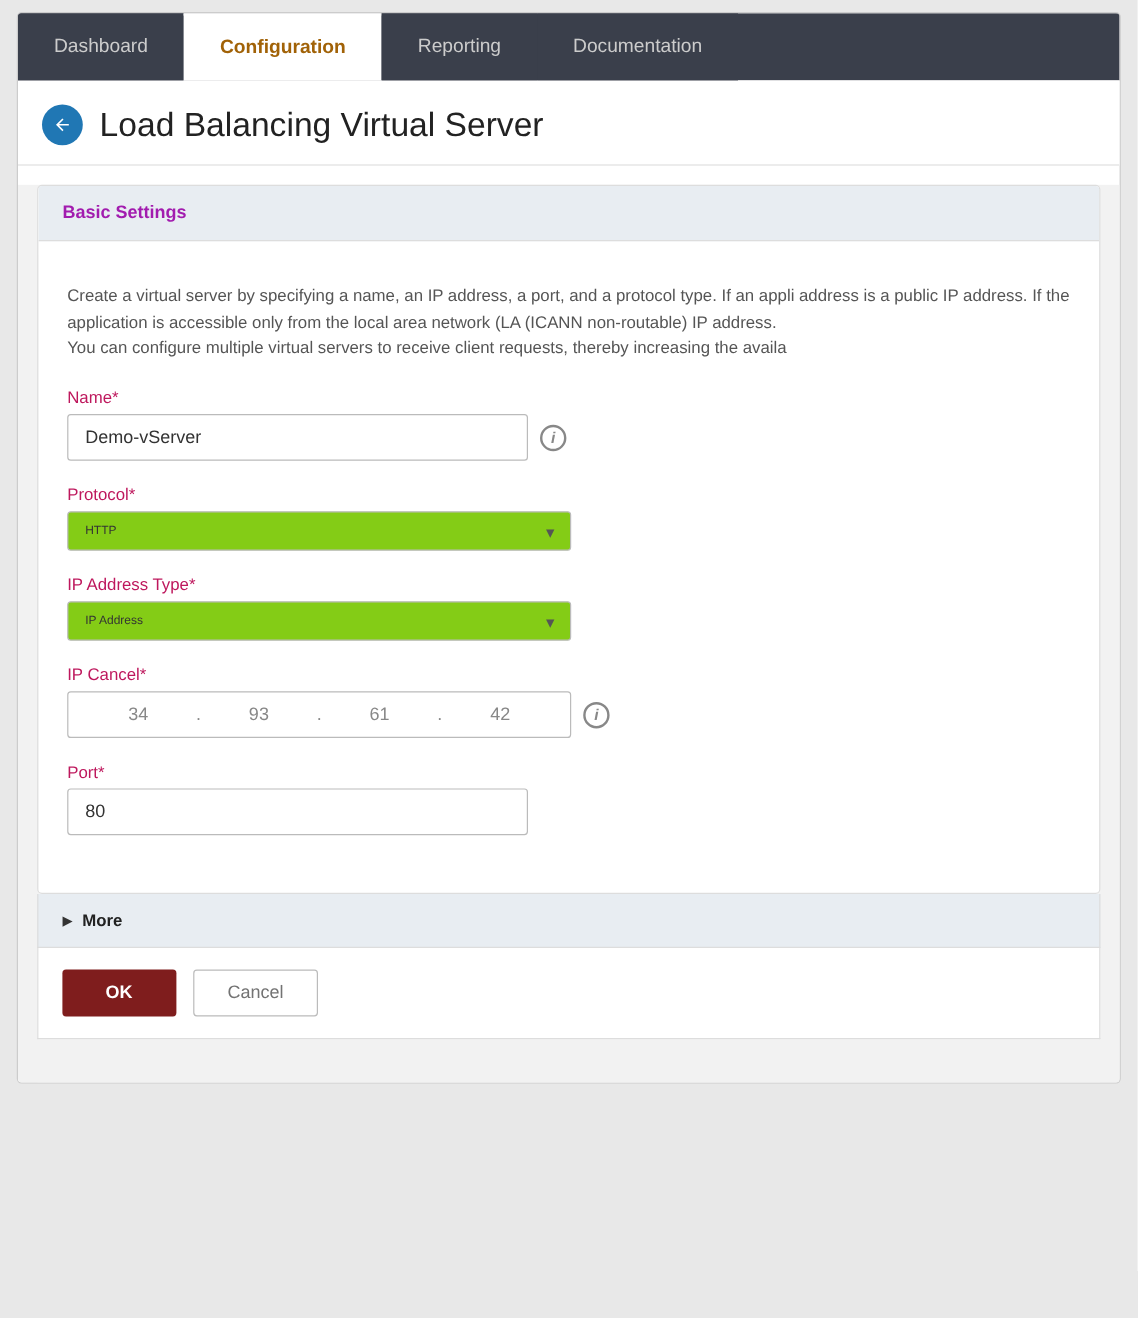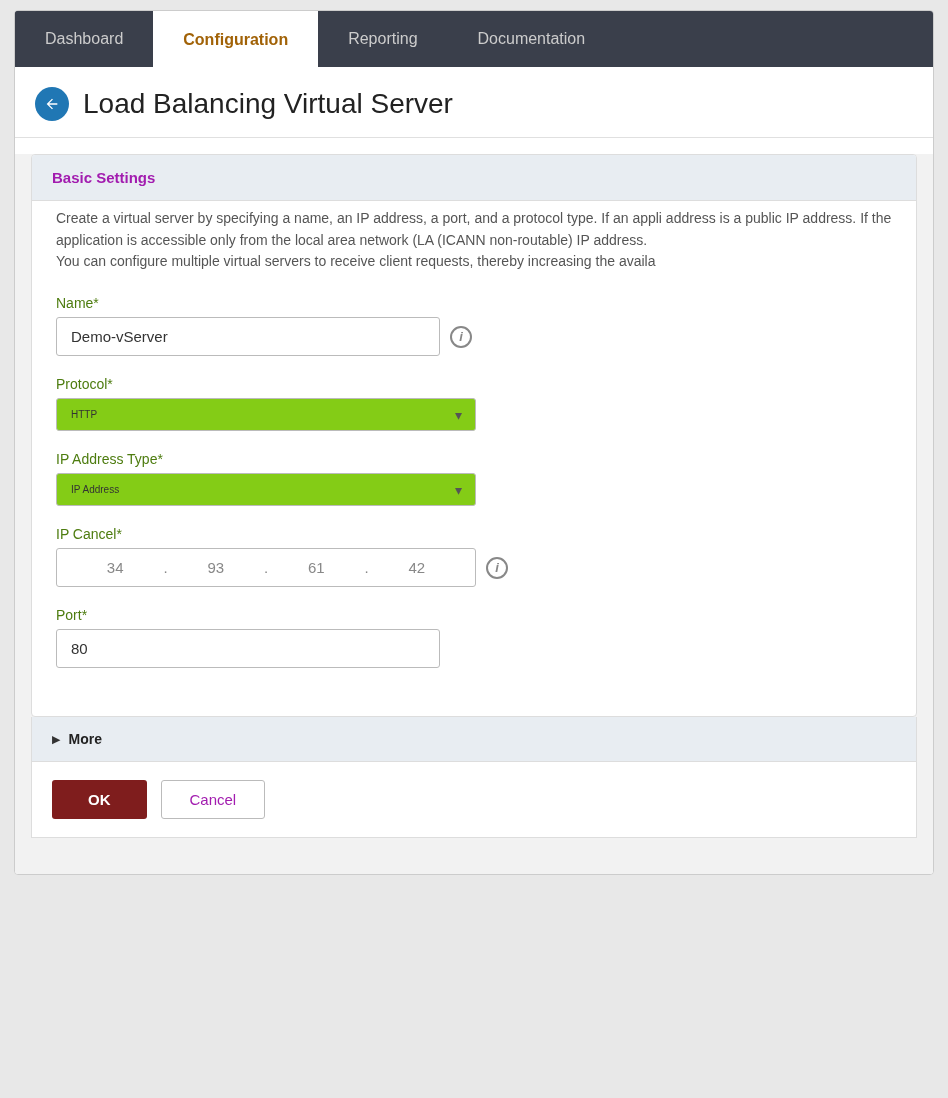--- a/index.html
+++ b/index.html
@@ -91,36 +91,37 @@
     .section-header {
       background: #e8edf2;
       padding: 14px 20px;
       font-weight: 700;
       font-size: 15px;
       color: #a21caf;
       border-bottom: 1px solid #ddd;
     }
     .section-body {
       padding: 7px 24px 28px 24px;
+      margin-top: 28px;
     }
     .description-text {
       font-size: 14px;
       color: #555;
       line-height: 1.55;
       margin-bottom: 22px;
       overflow: hidden;
     }
     
     .form-group {
       margin-bottom: 20px;
     }
     .form-label {
       display: block;
       font-size: 14px;
-      color: #4d7c0f;
+      color: #be185d;
       margin-bottom: 6px;
       font-weight: 400;
     }
     .form-input {
       width: 384px;
       padding: 10px 14px;
       border: 1px solid #bbb;
       border-radius: 3px;
       font-size: 15px;
       color: #333;
@@ -238,21 +239,21 @@
       color: #fff;
       font-size: 15px;
       font-weight: 600;
       border: none;
       border-radius: 3px;
       cursor: pointer;
     }
     .btn-cancel {
       padding: 10px 28px;
       background: #fff;
-      color: #a21caf;
+      color: #737373;
       font-size: 15px;
       font-weight: 400;
       border: 1px solid #bbb;
       border-radius: 3px;
       cursor: pointer;
     }
     .bottom-space {
       height: 20px;
       background: #f2f2f2;
       margin: 0 16px;

